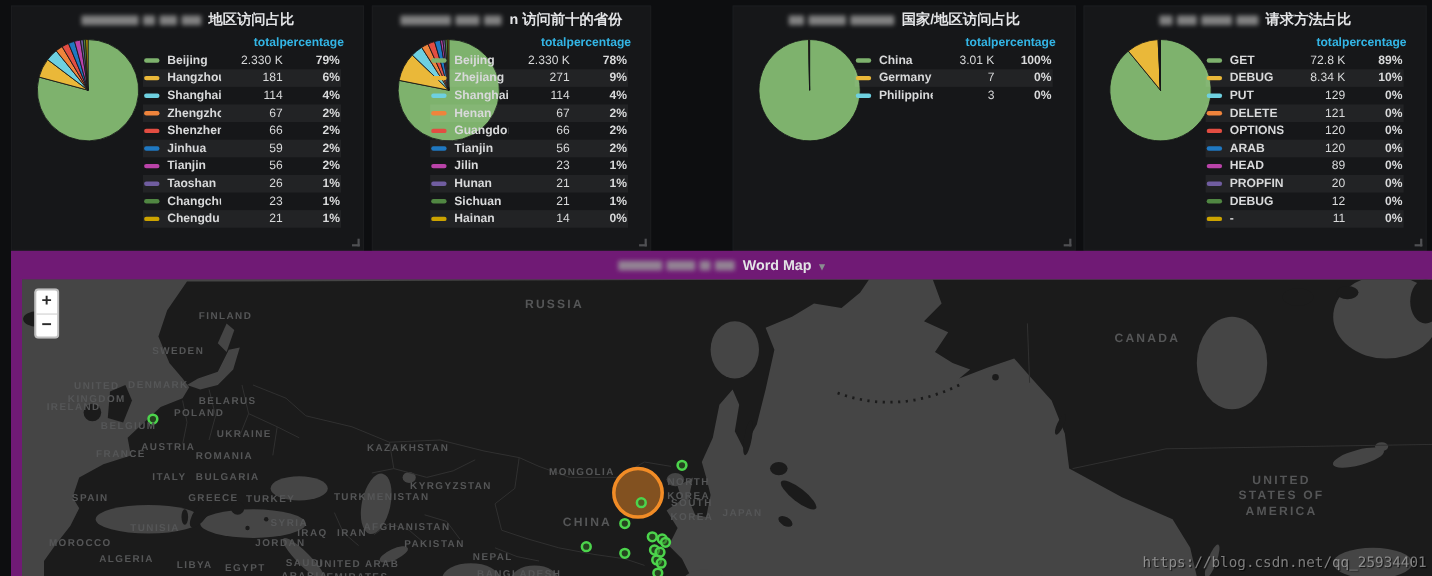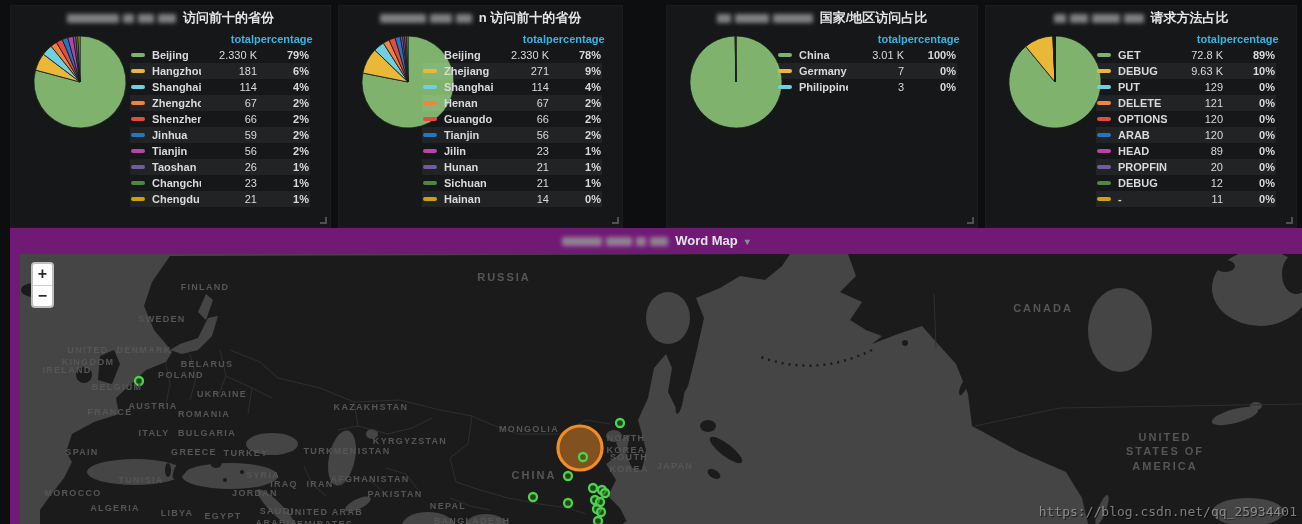--- a/index.html
+++ b/index.html
@@ -7,21 +7,21 @@
   body {
     width:1302px; height:524px; position:relative; overflow:hidden;
     background:#0d0e10; font-family:"Liberation Sans", sans-serif;
     -webkit-font-smoothing:antialiased;
   }
   .panel {
     position:absolute; top:5px; height:223px; background:#161719;
     border:1px solid #1b1c1e;
   }
   #p0 { left:10px;  width:321px; }
-  #p1 { left:338px; width:285px; }
+  #p1 { left:338px; width:254px; }
   #p2 { left:666px; width:312px; }
   #p3 { left:985px; width:312px; }
   .panel-title {
     height:24px; line-height:24px; text-align:center; color:#e3e4e6;
     font-size:13px; font-weight:bold; white-space:nowrap; cursor:pointer;
   }
   .redact { display:inline-flex; gap:4px; margin-right:7px; vertical-align:middle; filter:blur(2px); opacity:.8; }
   .redact i { display:inline-block; height:9px; background:#9b9b9b; border-radius:1px; }
   .pie { position:absolute; left:20px; top:27px; width:98px; height:98px; }
   .legend { position:absolute; top:26px; right:20px; width:180px; font-size:11px; color:#d8d9da; }
@@ -65,21 +65,21 @@
 </style>
 </head>
 <body>
 
 <div class="panel" id="p0">
   <div class="panel-title"><span class="redact">
         <i style="width:52px"></i>
         <i style="width:11px"></i>
         <i style="width:16px"></i>
         <i style="width:18px"></i>
-      </span><span>访问前十的省份</span></div>
+      </span><span>地区访问占比</span></div>
   <svg class="pie" viewBox="0 0 100 100">
       <path d="M 50,50 L 50.00,3.00 A 47,47 0 1 1 4.60,37.82 Z" fill="#7EB26D" stroke="#161719" stroke-width="0.8"></path>
       <path d="M 50,50 L 4.60,37.82 A 47,47 0 0 1 12.54,21.61 Z" fill="#EAB839" stroke="#161719" stroke-width="0.8"></path>
       <path d="M 50,50 L 12.54,21.61 A 47,47 0 0 1 20.49,13.42 Z" fill="#6ED0E0" stroke="#161719" stroke-width="0.8"></path>
       <path d="M 50,50 L 20.49,13.42 A 47,47 0 0 1 26.00,9.59 Z" fill="#EF843C" stroke="#161719" stroke-width="0.8"></path>
       <path d="M 50,50 L 26.00,9.59 A 47,47 0 0 1 31.92,6.62 Z" fill="#E24D42" stroke="#161719" stroke-width="0.8"></path>
       <path d="M 50,50 L 31.92,6.62 A 47,47 0 0 1 37.51,4.69 Z" fill="#1F78C1" stroke="#161719" stroke-width="0.8"></path>
       <path d="M 50,50 L 37.51,4.69 A 47,47 0 0 1 43.00,3.52 Z" fill="#BA43A9" stroke="#161719" stroke-width="0.8"></path>
       <path d="M 50,50 L 43.00,3.52 A 47,47 0 0 1 45.59,3.21 Z" fill="#705DA0" stroke="#161719" stroke-width="0.8"></path>
       <path d="M 50,50 L 45.59,3.21 A 47,47 0 0 1 47.89,3.05 Z" fill="#508642" stroke="#161719" stroke-width="0.8"></path>
@@ -316,21 +316,21 @@
     <div>
         <div class="lrow">
           <span class="swatch" style="background: rgb(126, 178, 109);"></span>
           <span class="lname">GET</span>
           <span class="lval">72.8 K</span>
           <span class="lpct">89%</span>
         </div>
         <div class="lrow alt">
           <span class="swatch" style="background: rgb(234, 184, 57);"></span>
           <span class="lname">DEBUG</span>
-          <span class="lval">9.63 K</span>
+          <span class="lval">8.34 K</span>
           <span class="lpct">10%</span>
         </div>
         <div class="lrow">
           <span class="swatch" style="background: rgb(110, 208, 224);"></span>
           <span class="lname">PUT</span>
           <span class="lval">129</span>
           <span class="lpct">0%</span>
         </div>
         <div class="lrow alt">
           <span class="swatch" style="background: rgb(239, 132, 60);"></span>

